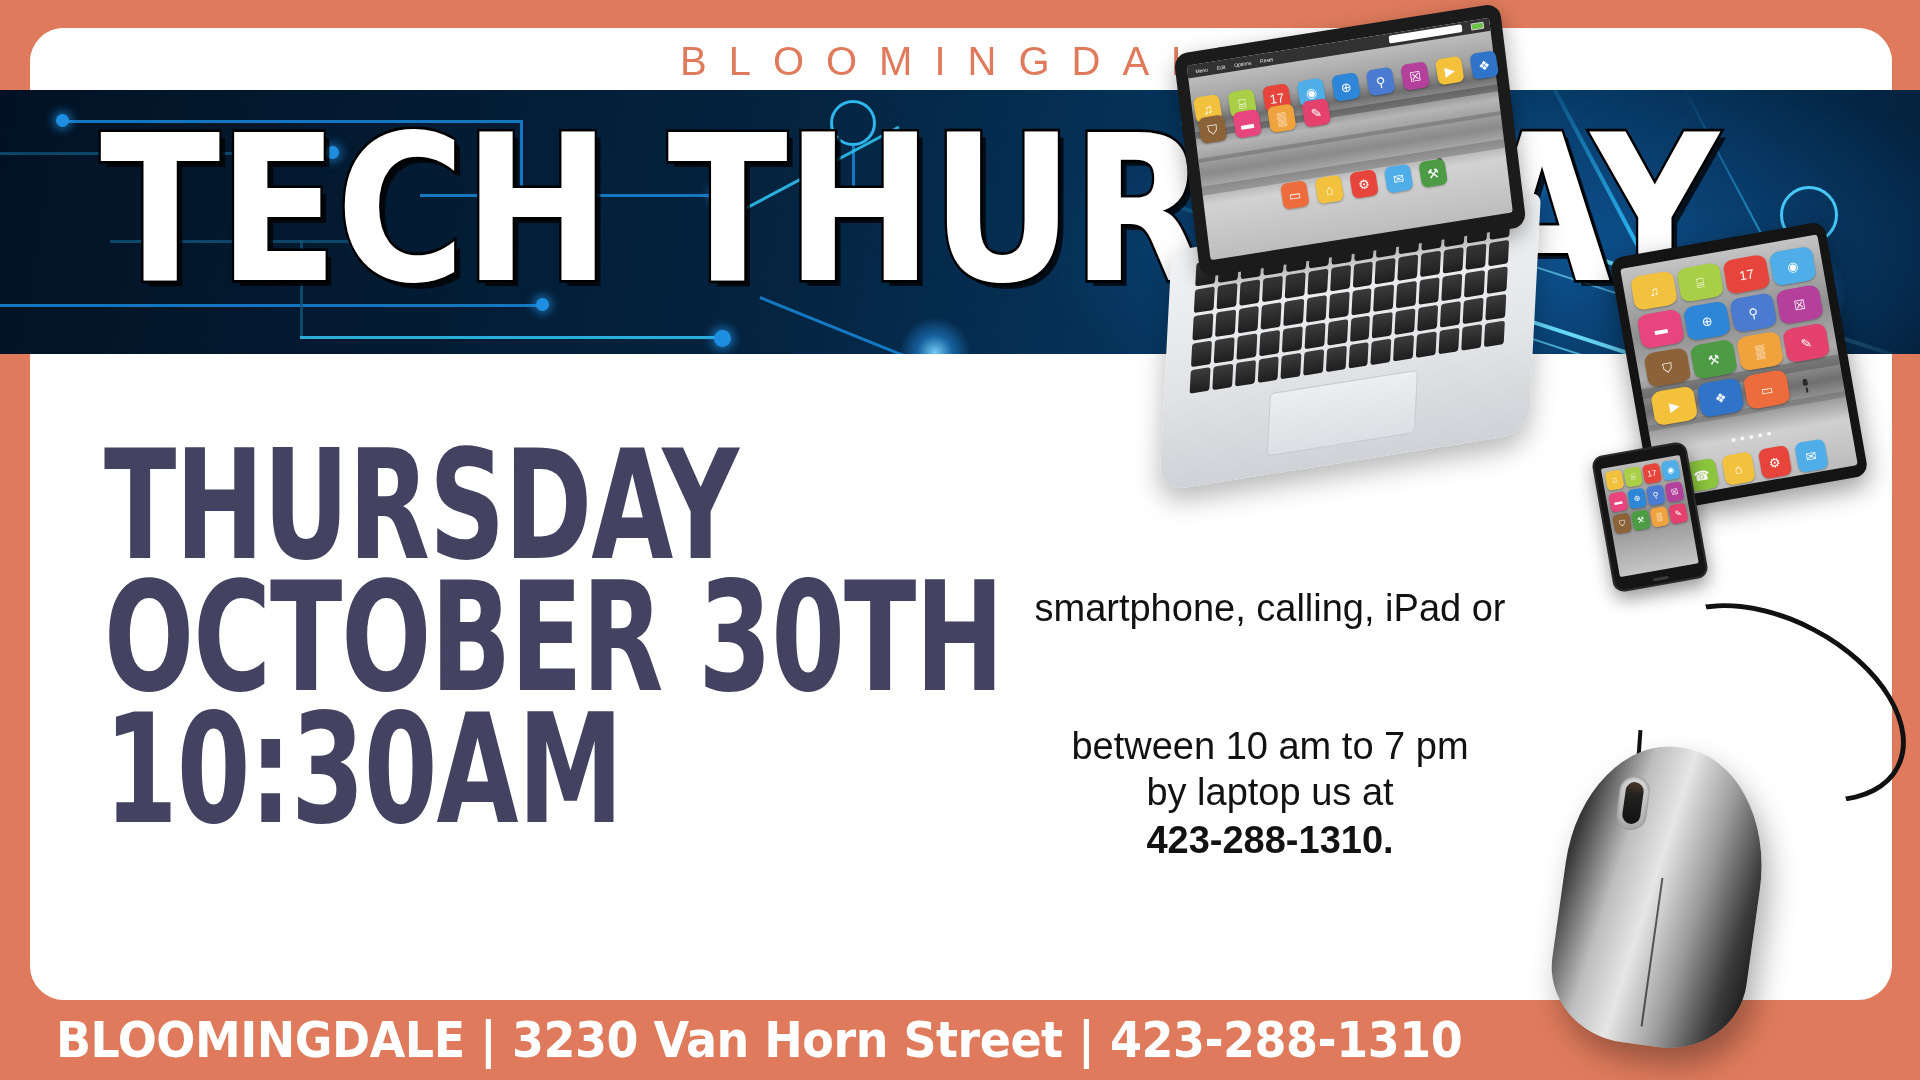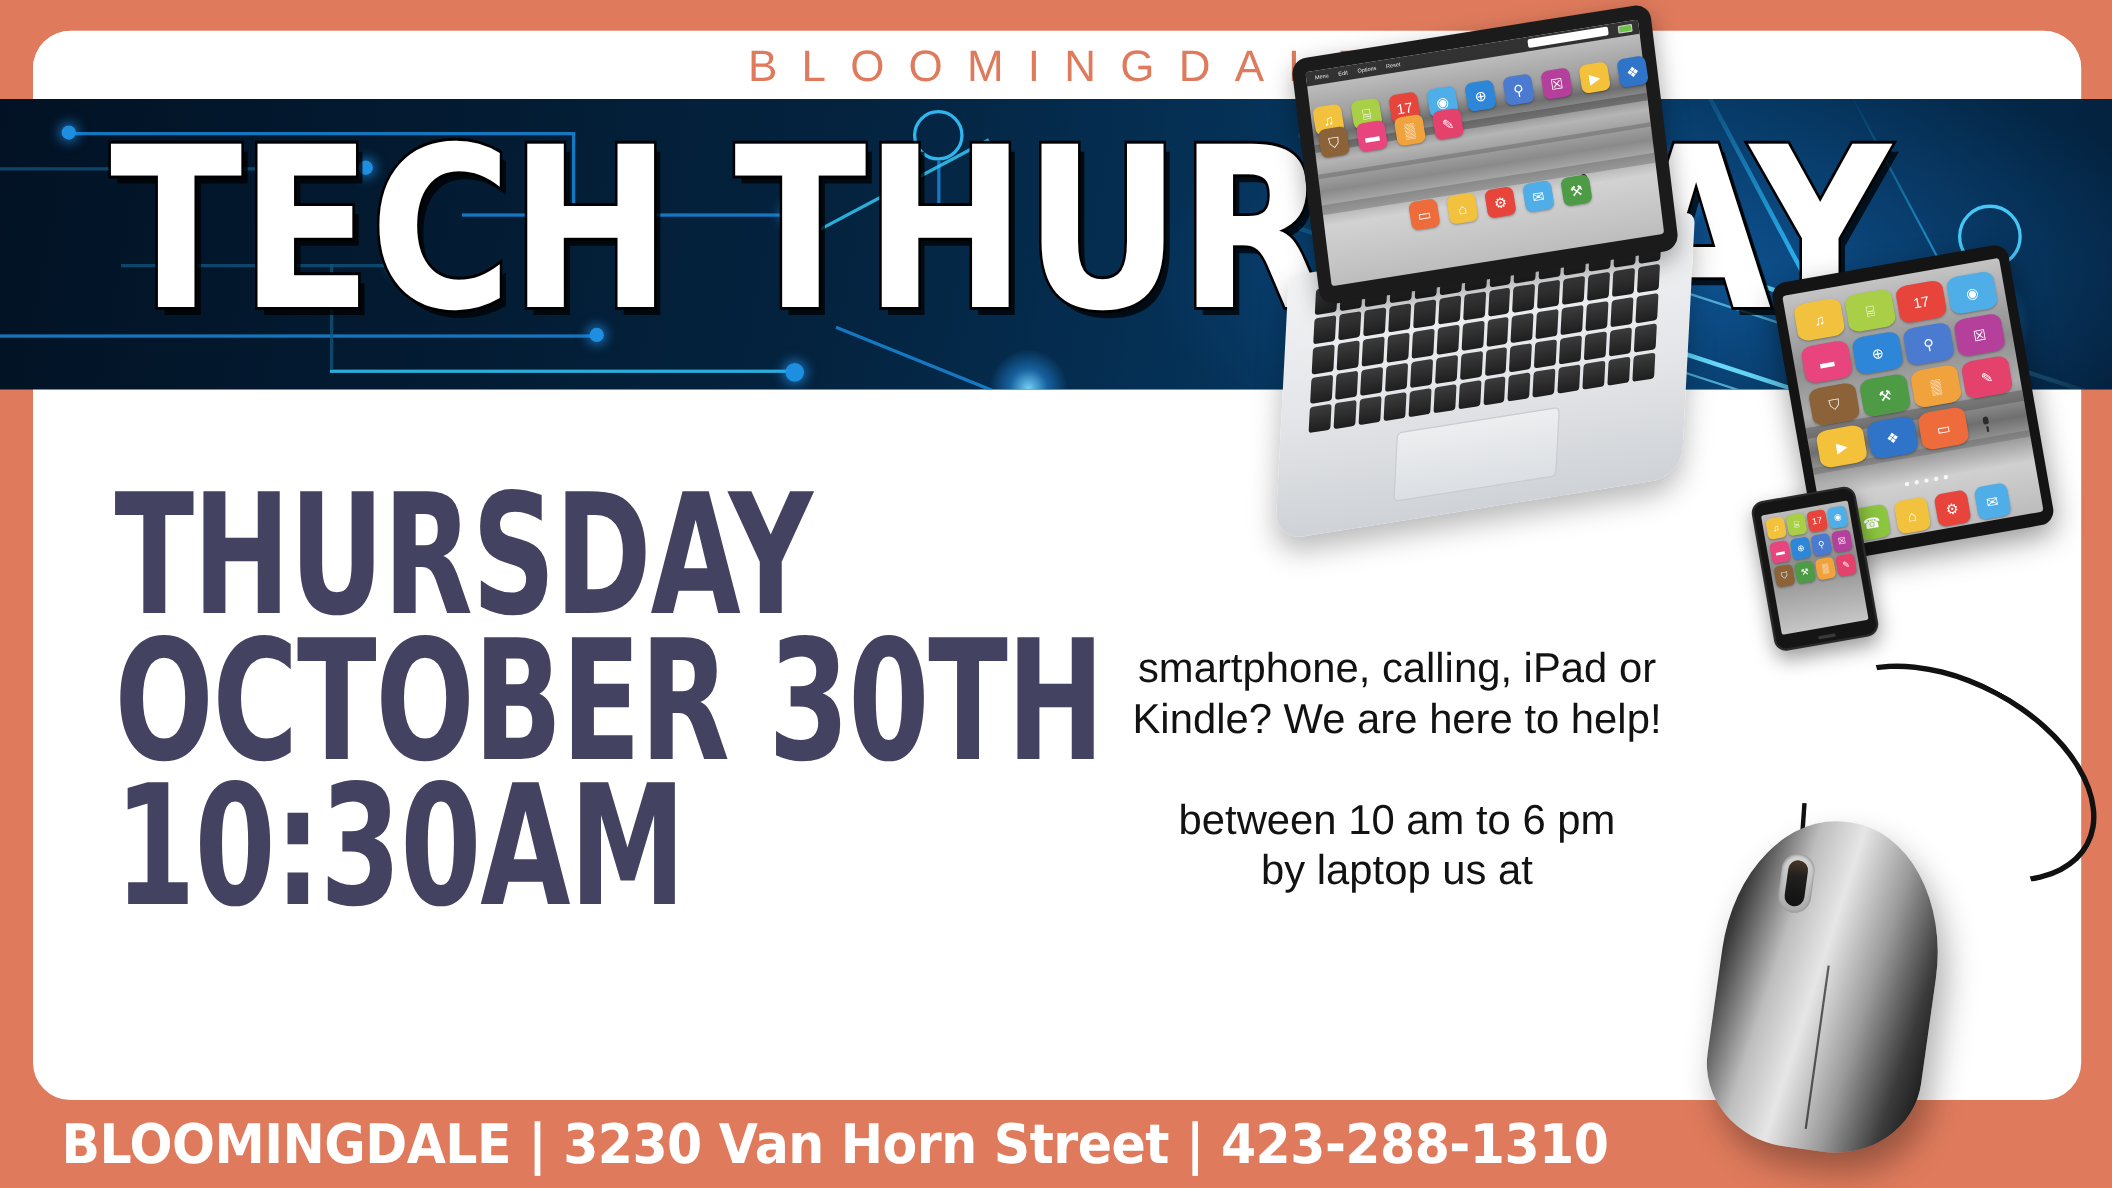--- a/index.html
+++ b/index.html
@@ -453,24 +453,25 @@
 
 <div id="date-block">
   <span id="date-day" class="dline">THURSDAY</span>
   <span id="date-date" class="dline">OCTOBER 30TH</span>
   <span id="date-time" class="dline">10:30AM</span>
 </div>
 
 <div id="desc">
   <br>
   <span>smartphone, calling, iPad or</span><br>
-  <span>Kindle? We are here to help!</span><br>
   <br>
-  <span>between 10 am to 6 pm</span><br>
+  <br>
+  <span>between 10 am to 7 pm</span><br>
   <span>by laptop us at</span><br>
+  <span id="desc-phone">423-288-1310.</span>
 </div>
 
 <div id="devices">
 
   <div id="laptop">
     <div id="laptop-base">
       <div id="keyboard">
           <div class="key"></div>
           <div class="key"></div>
           <div class="key"></div>

